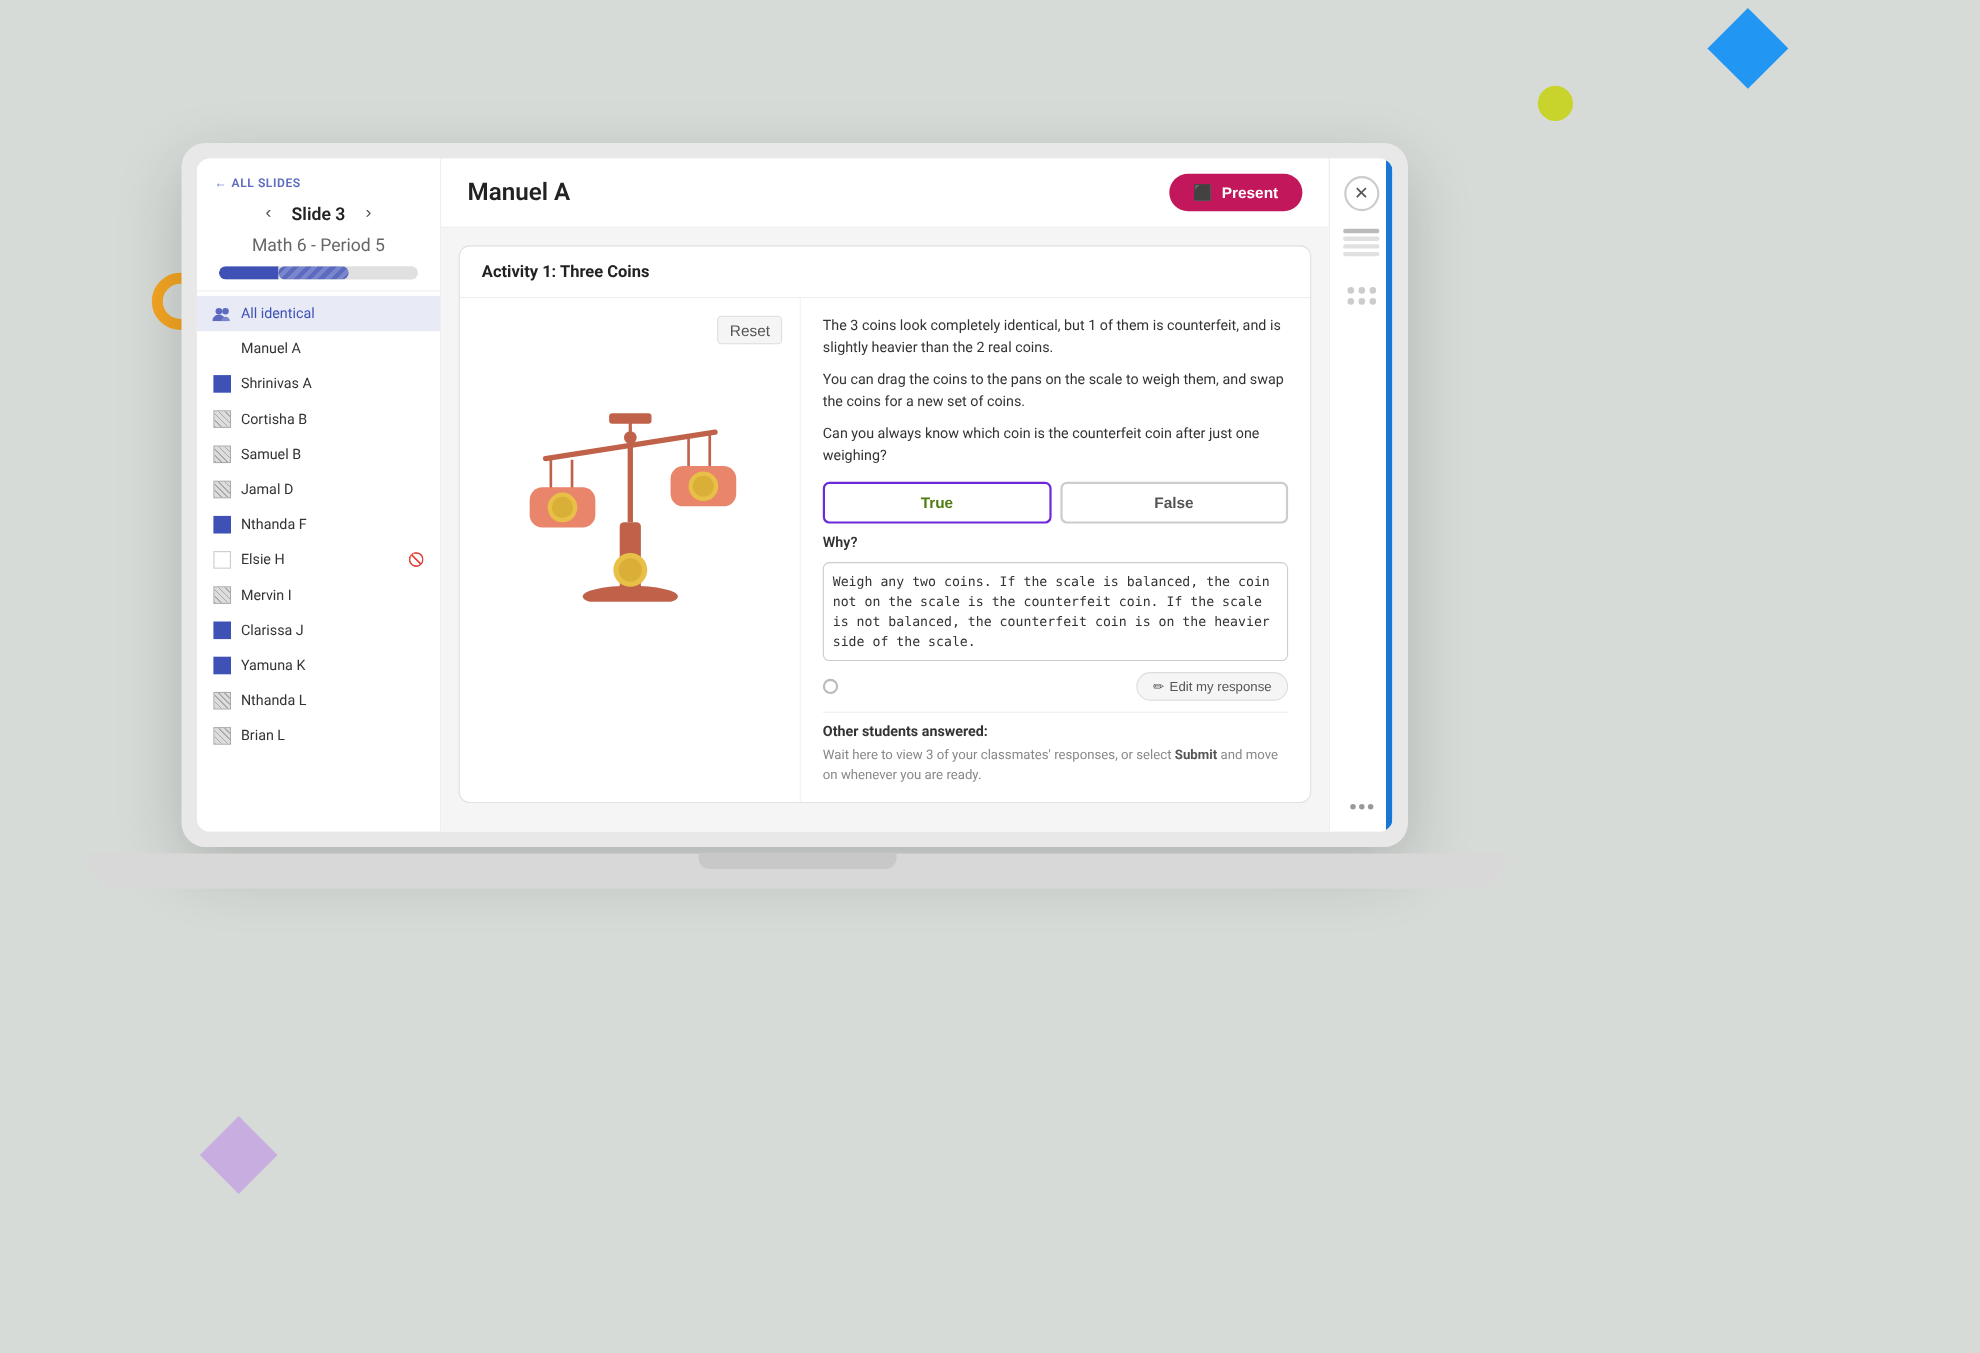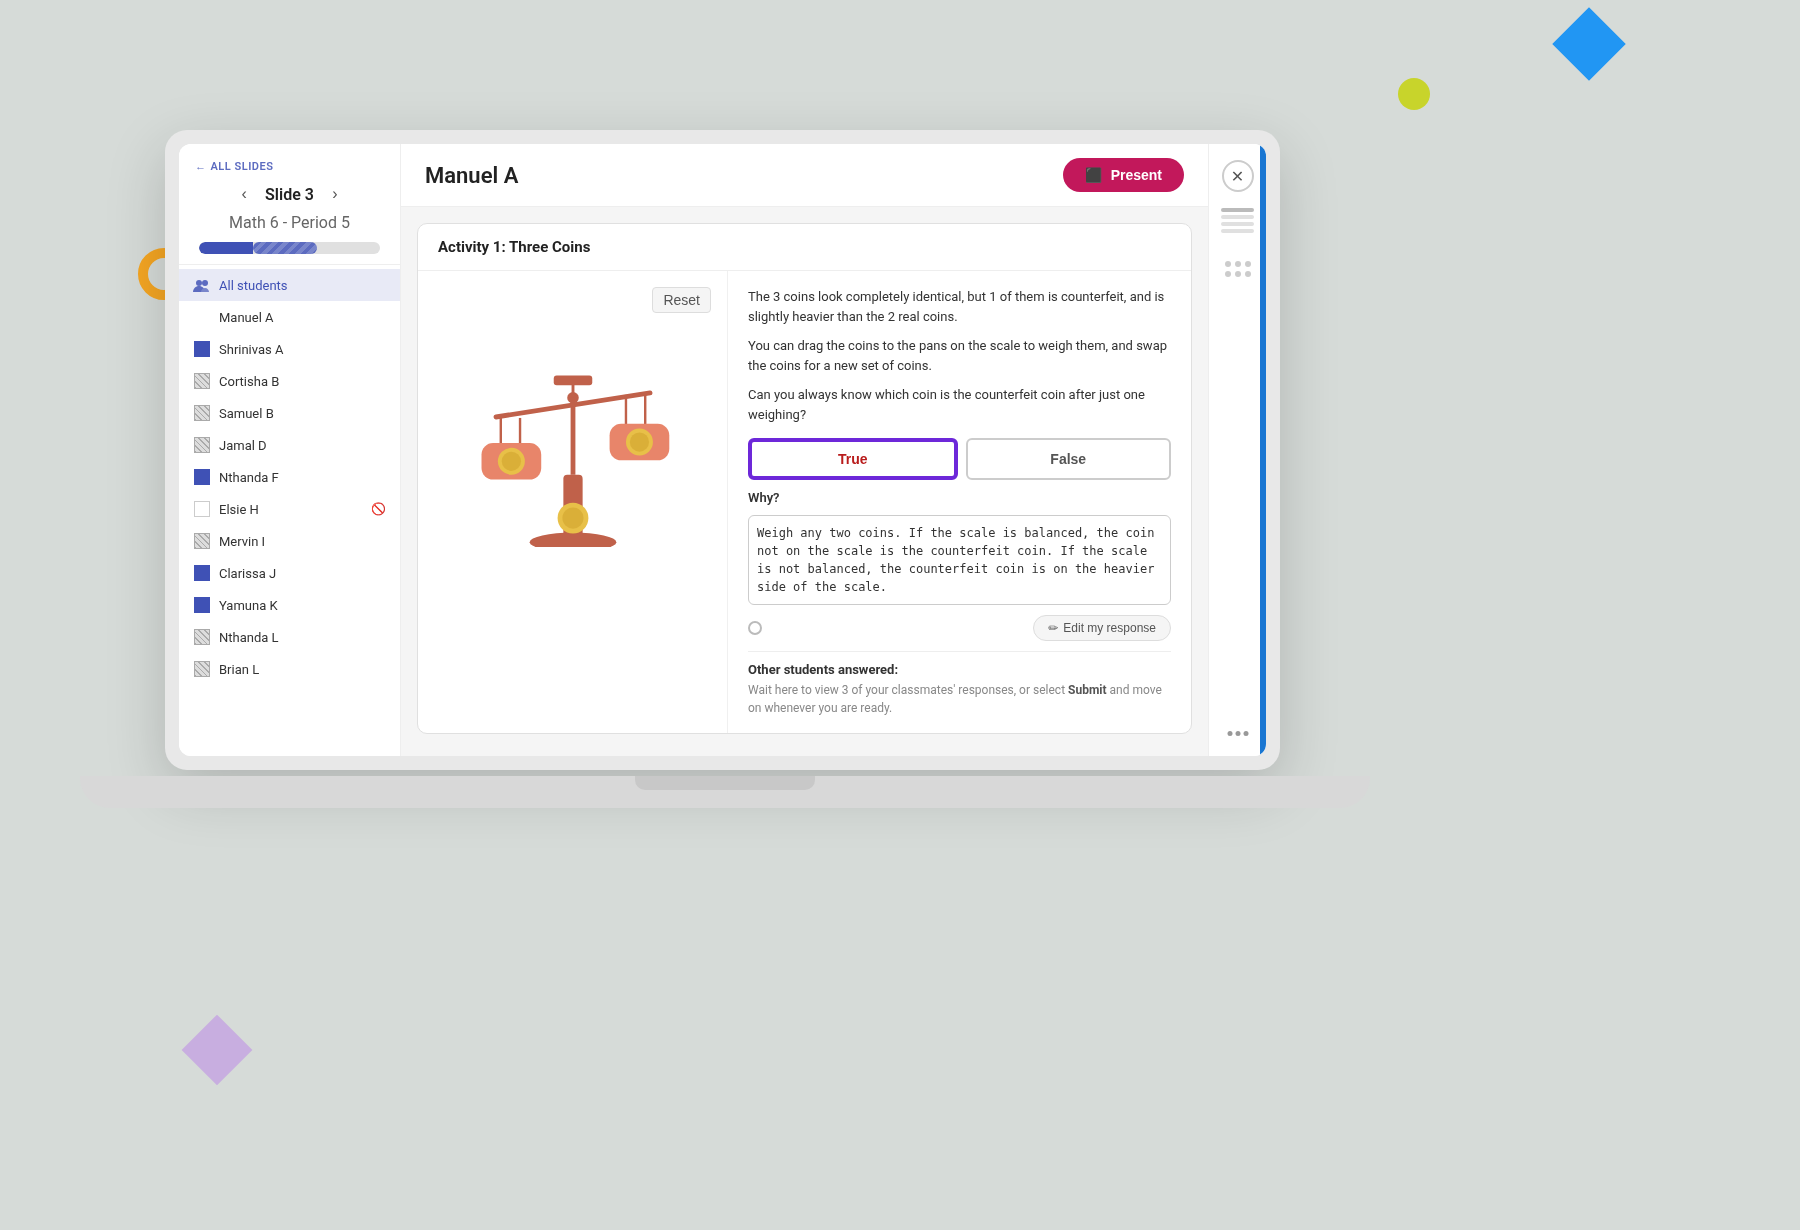--- a/index.html
+++ b/index.html
@@ -345,22 +345,22 @@
       flex: 1;
       padding: 9px;
       border-radius: 6px;
       font-size: 14px;
       font-weight: 600;
       cursor: pointer;
       text-align: center;
     }
     .tf-btn.selected {
       background: #fff;
-      border: 4px solid #6d28d9;
-      color: #b91c1c;
+      border: 2px solid #6d28d9;
+      color: #4d7c0f;
     }
     .tf-btn.unselected {
       background: #fff;
       border: 2px solid #ccc;
       color: #555;
     }
     .why-label {
       font-size: 13px;
       font-weight: 600;
       color: #333;
@@ -533,21 +533,21 @@
 
         <div class="student-item active">
           <div class="student-icon icon-group">
             <svg width="18" height="14" viewBox="0 0 18 14" fill="none">
               <circle cx="6" cy="5" r="3" fill="#5c6bc0"></circle>
               <circle cx="12" cy="5" r="3" fill="#5c6bc0"></circle>
               <path d="M0 14c0-3.3 2.7-6 6-6s6 2.7 6 6" fill="#5c6bc0"></path>
               <path d="M8 14c0-2.2 1.8-4 4-4s4 1.8 4 4" fill="#7986cb"></path>
             </svg>
           </div>
-          <span>All students</span>
+          <span>All identical</span>
         </div>
 
         <div class="student-item">
           <div class="student-icon">
             <div style="width:16px;height:16px;"></div>
           </div>
           <span>Manuel A</span>
         </div>
         <div class="student-item">
           <div class="student-icon">

